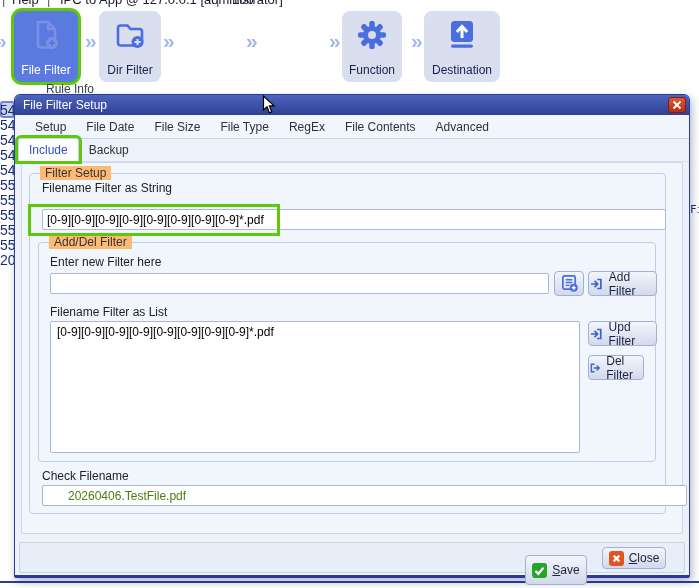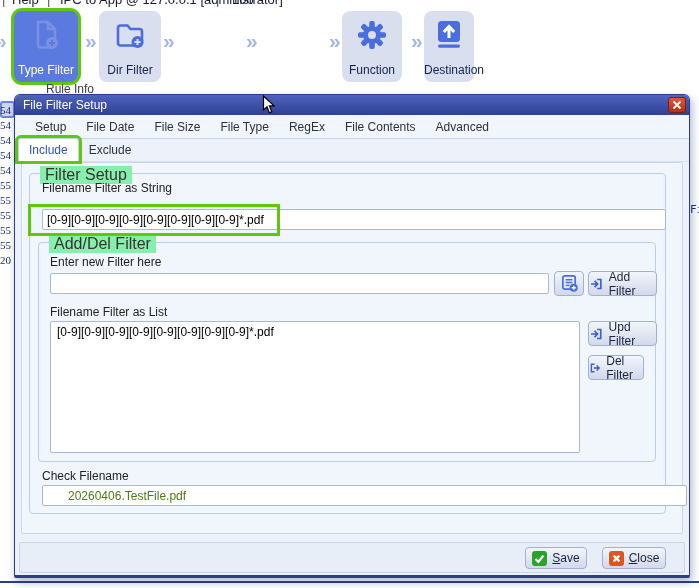--- a/index.html
+++ b/index.html
@@ -12,22 +12,22 @@
   .menusep{color:#555;}
 
   .tbtn{position:absolute;top:11px;height:71px;background:#d9dfee;border-radius:8px;}
   .tbtn .ticon{position:absolute;top:6px;left:0;width:100%;display:flex;justify-content:center;}
   .tbtn .tlabel{position:absolute;bottom:5px;width:100%;text-align:center;font-size:12px;color:#14234e;}
   .tbtn.selected{background:#5a7ae0;box-shadow:0 0 0 3px #5dc90a;}
   .tbtn.selected .tlabel{color:#ffffff;}
   .chev{position:absolute;top:29px;font-size:21px;font-weight:bold;color:#a5b8ee;}
 
   .rule-info{position:absolute;left:2px;top:82px;font-size:12px;color:#3a4050;margin-left:44px;}
-  .bg-digit{position:absolute;left:0;font-size:11px;line-height:13px;color:#1b2f6e;
-            font-family:Liberation Serif, serif;}
+  .bg-digit{position:absolute;left:0;font-size:14px;line-height:13px;color:#1b2f6e;
+            font-family:Liberation Sans, sans-serif;}
   .bg-frag-icon{position:absolute;left:0;top:101px;width:11px;height:13px;background:#cdd7f2;
                 border:2px solid #6e86d8;border-radius:3px;}
   .bg-frag-right{position:absolute;left:690px;top:203px;font-size:11px;color:#1b2f6e;
                  font-family:"DejaVu Sans Mono",monospace;}
   .bottom-line{position:absolute;left:0;top:581px;width:699px;height:2px;background:#2a3c96;z-index:4;}
 
   
   .dialog{position:absolute;left:14px;top:94px;width:676px;height:484px;z-index:5;
           background:#edf2fa;border:1px solid #2a3c96;border-bottom:3px solid #2a3c96;
           border-radius:6px 6px 2px 2px;box-shadow:2px 4px 9px rgba(28,48,110,.35);box-sizing:border-box;}
@@ -42,21 +42,21 @@
             border-bottom:1px solid #c6d3e9;display:flex;align-items:flex-end;padding-left:10px;box-sizing:border-box;}
   .tab{padding:4px 10px 4px;font-size:12px;color:#2a3340;white-space:nowrap;}
   .tab.sel{color:#3050c8;background:#ffffff;border:1px solid #c6d3e9;border-bottom:none;
            border-radius:3px 3px 0 0;box-shadow:0 0 0 3px #5dc90a;position:relative;z-index:2;}
   .subtabstrip{position:absolute;left:0;top:44px;right:0;height:23px;display:flex;align-items:flex-end;
                padding-left:3px;border-bottom:1px solid #d5e0f0;box-sizing:border-box;}
 
   .panel{position:absolute;left:6px;top:67px;width:662px;height:372px;background:#f1f6fd;
          border:1px solid #c9d7ee;border-radius:2px;box-sizing:border-box;}
   .fieldset{position:absolute;border:1px solid #bccde9;border-radius:4px;box-sizing:border-box;}
-  .legend{position:absolute;top:-8px;left:10px;background:#86efac;padding:0 5px;font-size:16px;color:#333;}
+  .legend{position:absolute;top:-8px;left:10px;background:#fdba74;padding:0 5px;font-size:12px;color:#333;}
   .flabel{position:absolute;font-size:12px;color:#222;white-space:nowrap;}
 
   .tfield{position:absolute;height:18px;background:#ffffff;border:1px solid #a9b9d6;border-radius:2px;
           font-size:12px;color:#000;padding:1px 4px 0 4px;font-family:"Liberation Sans",sans-serif;box-sizing:content-box;}
   input.tfield{outline:none;}
   .green-box{position:absolute;border:3px solid #5dc90a;pointer-events:none;z-index:3;}
 
   .listbox{position:absolute;background:#ffffff;border:1px solid #a9b9d6;border-radius:2px;box-sizing:border-box;}
   .listitem{padding:3px 6px;font-size:12px;color:#000;white-space:nowrap;}
 
@@ -89,21 +89,21 @@
 
   <div class="tbtn selected" style="left:14px;width:64px">
     <span class="ticon">
       <svg width="36" height="36" viewBox="0 0 36 36">
           <path d="M10 5 h10 l7 7 v16 a2.5 2.5 0 0 1 -2.5 2.5 H12.5 A2.5 2.5 0 0 1 10 28 Z" fill="none" stroke="#7b90e2" stroke-width="2.6"></path>
           <path d="M20 5 v7 h7" fill="none" stroke="#7b90e2" stroke-width="2.6"></path>
           <circle cx="24" cy="26" r="6" fill="#7b90e2"></circle>
           <path d="M24 23 v6 M21 26 h6" stroke="#5a7ae0" stroke-width="2"></path>
         </svg>
     </span>
-    <span class="tlabel">Type Filter</span>
+    <span class="tlabel">File Filter</span>
   </div>
   <span class="chev" style="left:85px">»</span>
 
   <div class="tbtn" style="left:99px;width:62px">
     <span class="ticon">
       <svg width="36" height="36" viewBox="0 0 36 36">
           <path d="M6 11 a2.5 2.5 0 0 1 2.5 -2.5 h7 l3 3.5 h9 a2.5 2.5 0 0 1 2.5 2.5 v11.5 a2.5 2.5 0 0 1 -2.5 2.5 h-19 A2.5 2.5 0 0 1 6 26 Z" fill="none" stroke="#4a6ede" stroke-width="2.6"></path>
           <circle cx="25.5" cy="25" r="6" fill="#4a6ede"></circle>
           <path d="M25.5 22 v6 M22.5 25 h6" stroke="#d9dfee" stroke-width="2"></path>
         </svg>
@@ -126,21 +126,21 @@
             <rect x="15.2" y="4" width="5.6" height="28" rx="2" transform="rotate(135 18 18)"></rect>
             <circle cx="18" cy="18" r="9"></circle>
           </g>
           <circle cx="18" cy="18" r="4" fill="#d9dfee"></circle>
         </svg>
     </span>
     <span class="tlabel">Function</span>
   </div>
   <span class="chev" style="left:411px">»</span>
 
-  <div class="tbtn" style="left:424px;width:50px">
+  <div class="tbtn" style="left:424px;width:76px">
     <span class="ticon">
       <svg width="36" height="36" viewBox="0 0 36 36">
           <rect x="7" y="4" width="22" height="21" rx="3.5" fill="#4a6ede"></rect>
           <path d="M18 21 V10.5 M12.8 15 L18 9.5 L23.2 15" fill="none" stroke="#ffffff" stroke-width="3"></path>
           <rect x="7" y="27.5" width="22" height="3.2" rx="1.6" fill="#4a6ede"></rect>
         </svg>
     </span>
     <span class="tlabel">Destination</span>
   </div>
 
@@ -176,21 +176,21 @@
       <span class="tab">File Date</span>
       <span class="tab">File Size</span>
       <span class="tab">File Type</span>
       <span class="tab">RegEx</span>
       <span class="tab">File Contents</span>
       <span class="tab">Advanced</span>
     </div>
 
     <div class="subtabstrip">
       <span class="tab sel">Include</span>
-      <span class="tab">Exclude</span>
+      <span class="tab">Backup</span>
     </div>
 
     <div class="panel">
 
       <div class="fieldset" style="left:7px;top:10px;width:637px;height:341px">
         <span class="legend">Filter Setup</span>
       </div>
 
       <span class="flabel" style="left:20px;top:18px">Filename Filter as String</span>
       <input class="tfield" style="left: 20px; top: 46px; width: 614px;" readonly="" value="[0-9][0-9][0-9][0-9][0-9][0-9][0-9][0-9]*.pdf">
@@ -235,21 +235,21 @@
             <path d="M7 9 h8 M11.2 5.2 L15 9 L11.2 12.8" fill="none" stroke="#3a5fd0" stroke-width="2"></path>
           </svg>
         <span class="blabel">Del Filter</span>
       </div>
 
       <span class="flabel" style="left:20px;top:306px">Check Filename</span>
       <input class="tfield" style="left: 20px; top: 322px; width: 614px; color: #4d7c0f; padding-left: 25px;" readonly="" value="20260406.TestFile.pdf">
     </div>
 
     <div class="footer">
-      <div class="btn" style="left:505px;top:4px;width:62px;height:22px">
+      <div class="btn" style="left:505px;top:12px;width:62px;height:30px">
         <svg width="15" height="15" viewBox="0 0 15 15">
             <rect x="0" y="0" width="15" height="15" rx="3" fill="#28a428"></rect>
             <polyline points="3.5,8 6.3,10.8 11.5,4.6" fill="none" stroke="#ffffff" stroke-width="2.2"></polyline>
           </svg>
         <span class="blabel accel">Save</span>
       </div>
       <div class="btn" style="left:582px;top:4px;width:64px;height:22px">
         <svg width="15" height="15" viewBox="0 0 15 15">
             <rect x="0" y="0" width="15" height="15" rx="3" fill="#e0541e"></rect>
             <path d="M4.6 4.6 L10.4 10.4 M10.4 4.6 L4.6 10.4" stroke="#ffffff" stroke-width="2.2"></path>

